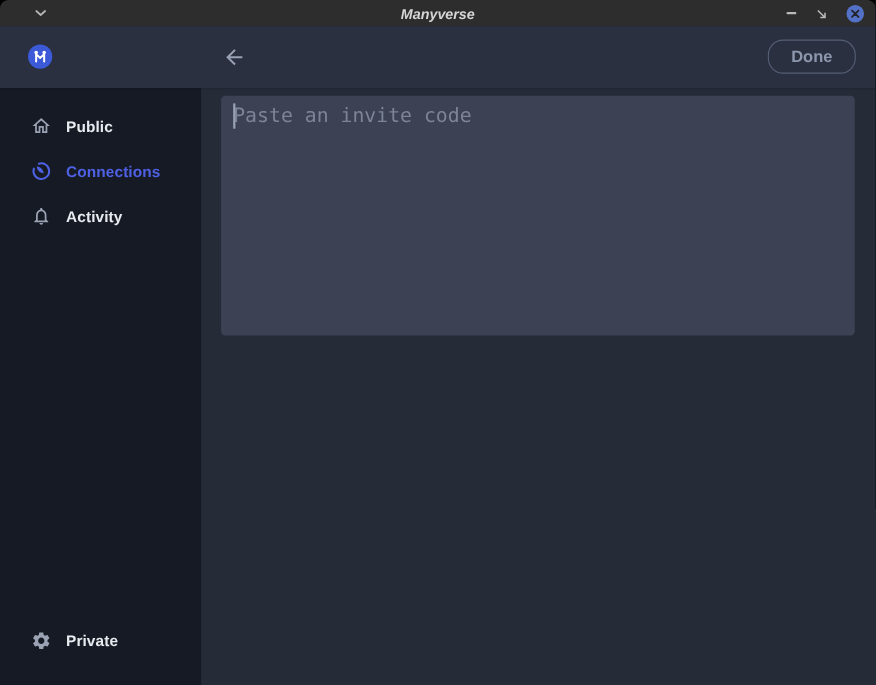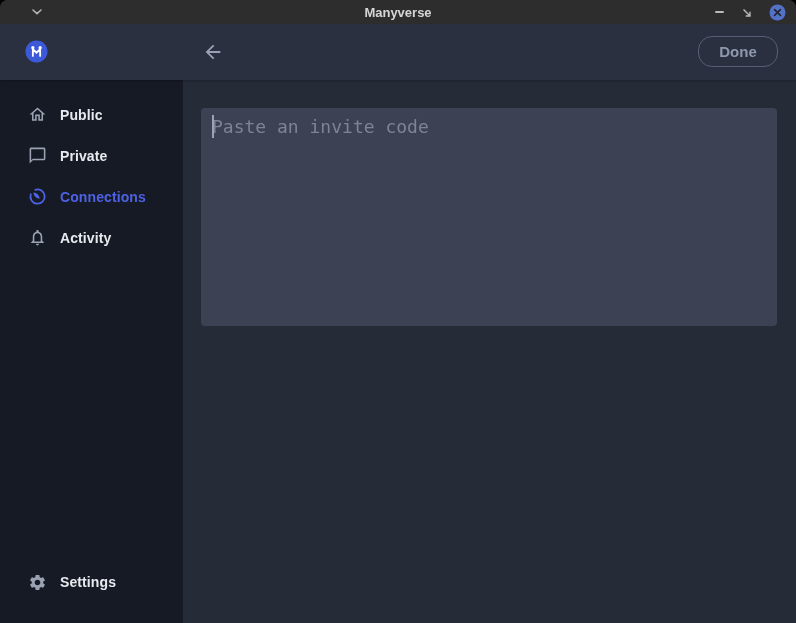--- a/index.html
+++ b/index.html
@@ -39,21 +39,21 @@
     background:var(--titlebar-bg);
     position:relative;
     display:flex;align-items:center;
   }
   .tb-chevron{
     position:absolute;left:32px;top:9px;line-height:0;
   }
   .tb-title{
     width:100%;text-align:center;
     color:var(--titlebar-text);
-    font-size:13px;font-weight:bold;
+    font-size:13px;font-weight:bold;font-style:italic;
   }
   .tb-controls{
     position:absolute;right:10px;top:0;height:24px;
     display:flex;align-items:center;gap:17px;
   }
   .tb-btn{display:inline-flex;align-items:center;justify-content:center;line-height:0;cursor:pointer;}
   .min-bar{display:block;width:9px;height:2px;background:#b9b9b9;border-radius:1px;}
   
   .appbar{
     height:56px;flex:0 0 56px;
@@ -98,21 +98,21 @@
     color:var(--sidebar-text);
     font-size:14px;font-weight:bold;
     letter-spacing:.1px;
   }
   .side-item.active .side-icon{color:var(--accent-blue);}
   .side-item.active .side-label{color:var(--accent-blue);}
   
   .main{
     flex:1;
     background:var(--content-bg);
-    padding:28px 19px 0 18px;
+    padding:7px 19px 0 18px;
   }
   .invite-wrap{position:relative;width:576px;height:218px;}
   .invite-input{
     width:100%;height:100%;
     background:var(--textarea-bg);
     border:none;outline:none;resize:none;
     border-radius:4px;
     padding:8px 11px;
     font-family:"DejaVu Sans Mono",monospace;
     font-size:18px;line-height:22px;
@@ -179,28 +179,20 @@
       <div class="side-group top">
   <div class="side-item">
     <span class="side-icon">
               <svg viewBox="0 0 24 24">
                 <path fill="currentColor" d="M12 5.69l5 4.5V18h-2v-6H9v6H7v-7.81l5-4.5M12 3L2 12h3v8h6v-6h2v6h6v-8h3L12 3z"></path>
               </svg>
             </span>
     <span class="side-label">Public</span>
   </div>
 
-  <div class="side-item">
-    <span class="side-icon">
-              <svg viewBox="0 0 24 24">
-                <path fill="currentColor" d="M20 2H4c-1.1 0-2 .9-2 2v18l4-4h14c1.1 0 2-.9 2-2V4c0-1.1-.9-2-2-2zm0 14H6l-2 2V4h16v12z"></path>
-              </svg>
-            </span>
-    <span class="side-label">Private</span>
-  </div>
 
   <div class="side-item active">
     <span class="side-icon">
               <svg viewBox="0 0 24 24">
                 <path fill="none" stroke="currentColor" stroke-width="2.3" stroke-linecap="round" d="M9.2 3.55 A9 9 0 1 1 3.55 9.2"></path>
                 <path fill="currentColor" d="M6.9 6.9 c4.1 .3 7.3 3.2 7.9 7.9 -4.9-.6-7.7-3.9-7.9-7.9z"></path>
               </svg>
             </span>
     <span class="side-label">Connections</span>
   </div>
@@ -216,21 +208,21 @@
 </div>
       <div class="side-spacer"></div>
       <div class="side-group bottom">
 
   <div class="side-item">
     <span class="side-icon">
               <svg viewBox="0 0 24 24">
                 <path fill="currentColor" d="M19.14 12.94c.04-.3.06-.61.06-.94 0-.32-.02-.64-.07-.94l2.03-1.58c.18-.14.23-.41.12-.61l-1.92-3.32c-.12-.22-.37-.29-.59-.22l-2.39.96c-.5-.38-1.03-.7-1.62-.94l-.36-2.54c-.04-.24-.24-.41-.48-.41h-3.84c-.24 0-.43.17-.47.41l-.36 2.54c-.59.24-1.13.57-1.62.94l-2.39-.96c-.22-.08-.47 0-.59.22L2.74 8.87c-.12.21-.08.47.12.61l2.03 1.58c-.05.3-.09.63-.09.94s.02.64.07.94l-2.03 1.58c-.18.14-.23.41-.12.61l1.92 3.32c.12.22.37.29.59.22l2.39-.96c.5.38 1.03.7 1.62.94l.36 2.54c.05.24.24.41.48.41h3.84c.24 0 .44-.17.47-.41l.36-2.54c.59-.24 1.13-.56 1.62-.94l2.39.96c.22.08.47 0 .59-.22l1.92-3.32c.12-.22.07-.47-.12-.61l-2.01-1.58zM12 15.6c-1.98 0-3.6-1.62-3.6-3.6s1.62-3.6 3.6-3.6 3.6 1.62 3.6 3.6-1.62 3.6-3.6 3.6z"></path>
               </svg>
             </span>
-    <span class="side-label">Settings</span>
+    <span class="side-label">Private</span>
   </div>
 
 </div>
     </nav>
 
     <main class="main">
       <div class="invite-wrap">
         <textarea class="invite-input" placeholder="Paste an invite code" style=""></textarea>
         <div class="caret"></div>
       </div>

